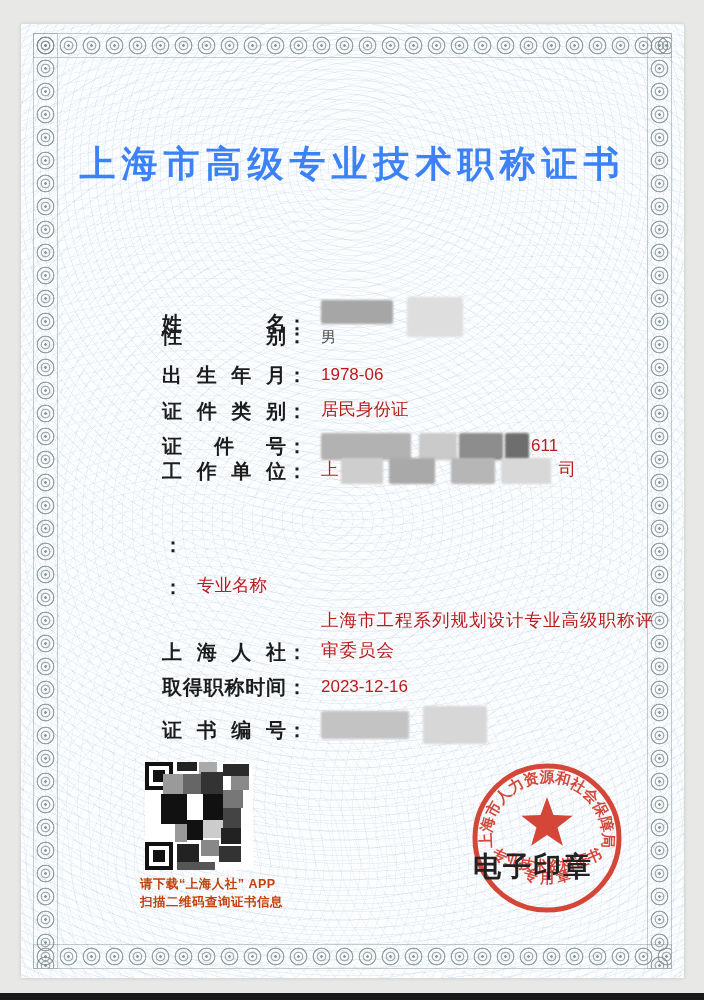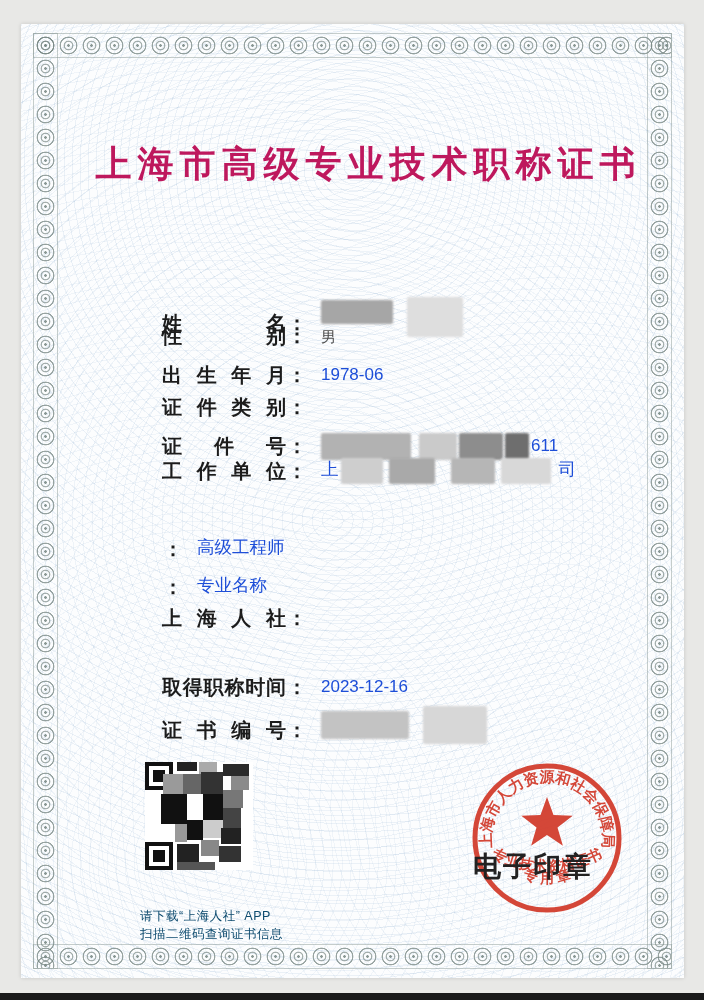--- a/index.html
+++ b/index.html
@@ -30,40 +30,40 @@
       repeating-radial-gradient(circle at 11.5px 11.5px, rgba(118,134,130,.85) 0 1px, transparent 1.6px 3.4px, rgba(118,134,130,.65) 3.9px 4.6px, transparent 5.2px 7.4px, rgba(118,134,130,.75) 7.9px 8.6px, transparent 9.2px 23px);
     background-size:23px 23px;
     outline:1px solid rgba(130,146,142,.45);
   }
   .band-top{left:13px;right:13px;top:10px;height:23px;}
   .band-bottom{left:13px;right:13px;bottom:10px;height:23px;}
   .band-left{left:13px;top:10px;bottom:10px;width:23px;}
   .band-right{right:13px;top:10px;bottom:10px;width:23px;}
 
   .cert-title{
-    position:absolute;left:16px;top:116px;width:100%;
-    text-align:center;font-size:36px;font-weight:bold;color:#be185d;
+    position:absolute;left:0;top:116px;width:100%;
+    text-align:center;font-size:36px;font-weight:bold;color:#3b82f6;
     letter-spacing:6px;white-space:nowrap;
   }
 
   .row{position:absolute;left:119px;display:flex;align-items:flex-end;color:#1c1c1c;margin-left:22px;}
   .lab{display:flex;font-weight:bold;font-size:20px;line-height:1.3;}
   .lab-chars{display:inline-block;width:124px;text-align:justify;text-align-last:justify;}
   .colon{margin-left:1px;}
   .val{
-    margin-left:14px;width:334px;font-size:17.5px;line-height:1.7;color:#1d4ed8;
+    margin-left:14px;width:334px;font-size:17.5px;line-height:1.7;color:#b91c1c;
     font-family:"Liberation Serif",serif;position:relative;top:1px;
   }
   .val.num{font-family:"Liberation Sans",sans-serif;font-size:17px;top:2px;}
   .blur-block{display:inline-block;vertical-align:middle;border-radius:2px;filter:blur(1.2px);}
 
   .qr-wrap{position:absolute;left:124px;top:738px;width:108px;height:108px;}
   .qr-caption{
-    position:absolute;left:119px;top:851px;font-size:12.5px;font-weight:normal;
-    color:#0c4a6e;line-height:1.45;letter-spacing:.5px;white-space:nowrap;margin-top:32px;
+    position:absolute;left:119px;top:851px;font-size:12.5px;font-weight:bold;
+    color:#c2410c;line-height:1.45;letter-spacing:.5px;white-space:nowrap;
   }
 
   .seal{position:absolute;left:446px;top:736px;width:160px;height:160px;}
   .seal svg{position:absolute;inset:0;opacity:.93;}
   .seal-overlay{
     position:absolute;left:6px;top:88px;width:150px;
     font-size:28px;font-weight:bold;color:#222;letter-spacing:2px;white-space:nowrap;
     font-family:"Liberation Sans",sans-serif;
   }
 </style>
@@ -103,20 +103,21 @@
         <span class="colon">：</span>
       </span>
     <span class="val num">1978-06</span>
   </div>
 
   <div class="row" style="top:370px">
     <span class="lab">
         <span class="lab-chars">证件类别</span>
         <span class="colon">：</span>
       </span>
+    <span class="val">居民身份证</span>
   </div>
 
   <div class="row" style="top:406px">
     <span class="lab">
         <span class="lab-chars">证件号</span>
         <span class="colon">：</span>
       </span>
     <span class="val num" style="white-space:nowrap;">
       <span class="blur-block" style="width:90px;height:27px;background:#b2b2b2;"></span><span class="blur-block" style="width:38px;height:27px;background:#cacaca;margin-left:8px;"></span><span class="blur-block" style="width:44px;height:27px;background:#8d8d8d;margin-left:2px;"></span><span class="blur-block" style="width:24px;height:27px;background:#6e6e6e;margin-left:2px;"></span><span style="margin-left:2px;">611</span>
     </span>
@@ -129,35 +130,35 @@
       </span>
     <span class="val" style="white-space:nowrap;">
       <span>上</span><span class="blur-block" style="width:42px;height:26px;background:#cecece;margin-left:2px;"></span><span class="blur-block" style="width:46px;height:26px;background:#a9a9a9;margin-left:6px;"></span><span class="blur-block" style="width:44px;height:26px;background:#b6b6b6;margin-left:16px;"></span><span class="blur-block" style="width:50px;height:26px;background:#d8d8d8;margin-left:6px;"></span><span style="margin-left:8px;">司</span>
     </span>
   </div>
 
   <div class="row" style="top:508px">
     <span class="lab">
         <span class="colon">：</span>
       </span>
-    <span class="val">高级工程师</span>
   </div>
 
   <div class="row" style="top:546px">
     <span class="lab">
         <span class="colon">：</span>
       </span>
     <span class="val">专业名称</span>
   </div>
 
   <div class="row" style="top:581px">
     <span class="lab">
         <span class="lab-chars">上海人社</span>
         <span class="colon">：</span>
       </span>
+    <span class="val" style="letter-spacing:1px;">上海市工程系列规划设计专业高级职称评审委员会</span>
   </div>
 
   <div class="row" style="top:647px">
     <span class="lab">
         <span class="lab-chars">取得职称时间</span>
         <span class="colon">：</span>
       </span>
     <span class="val num">2023-12-16</span>
   </div>
 

